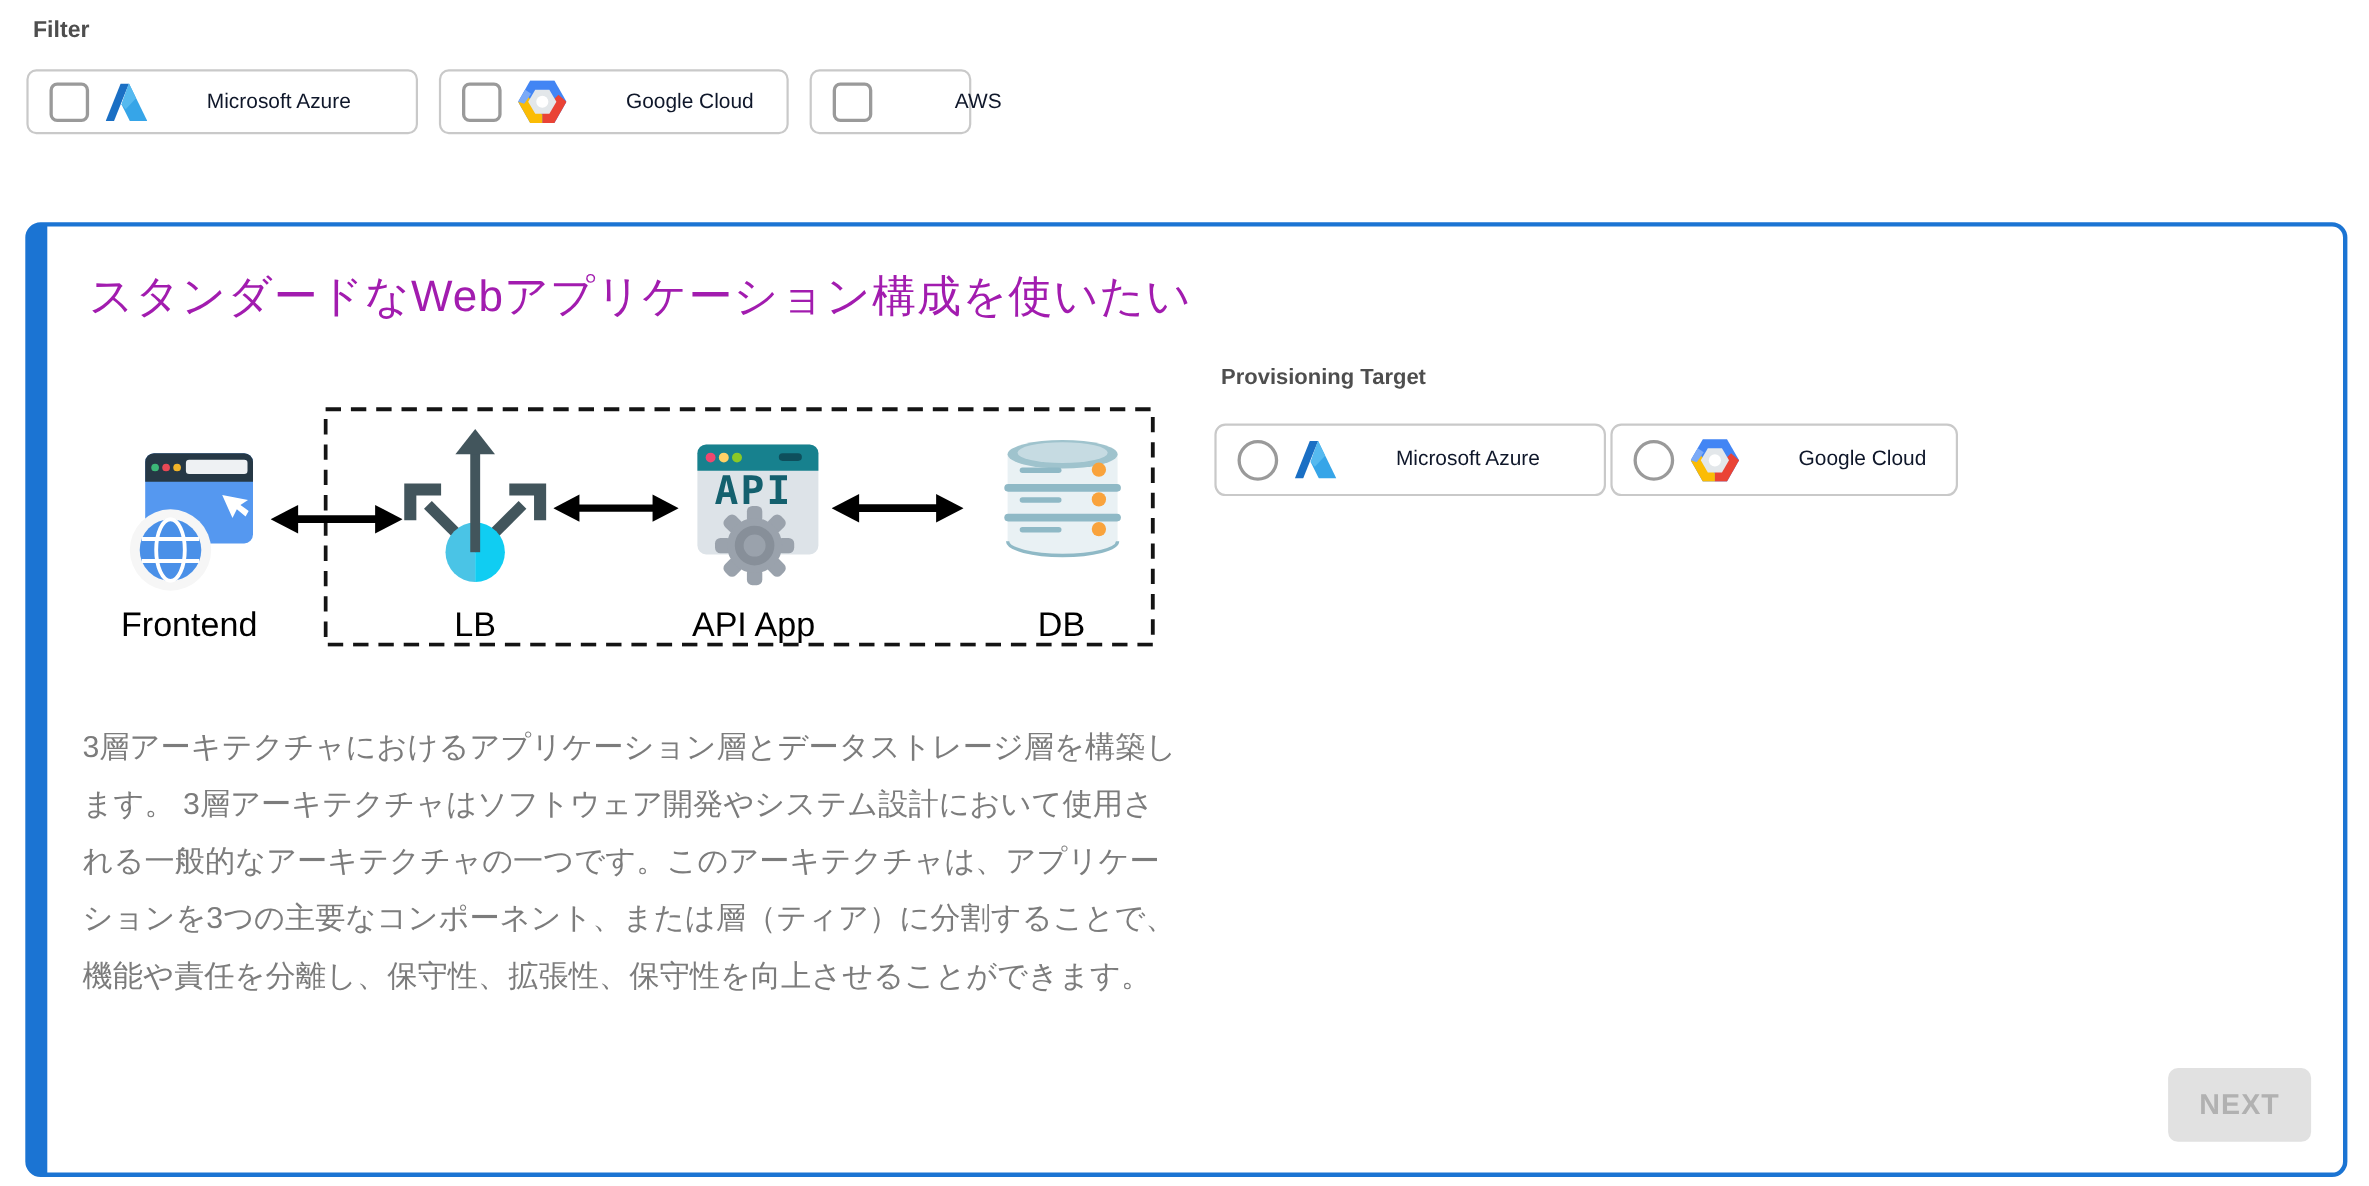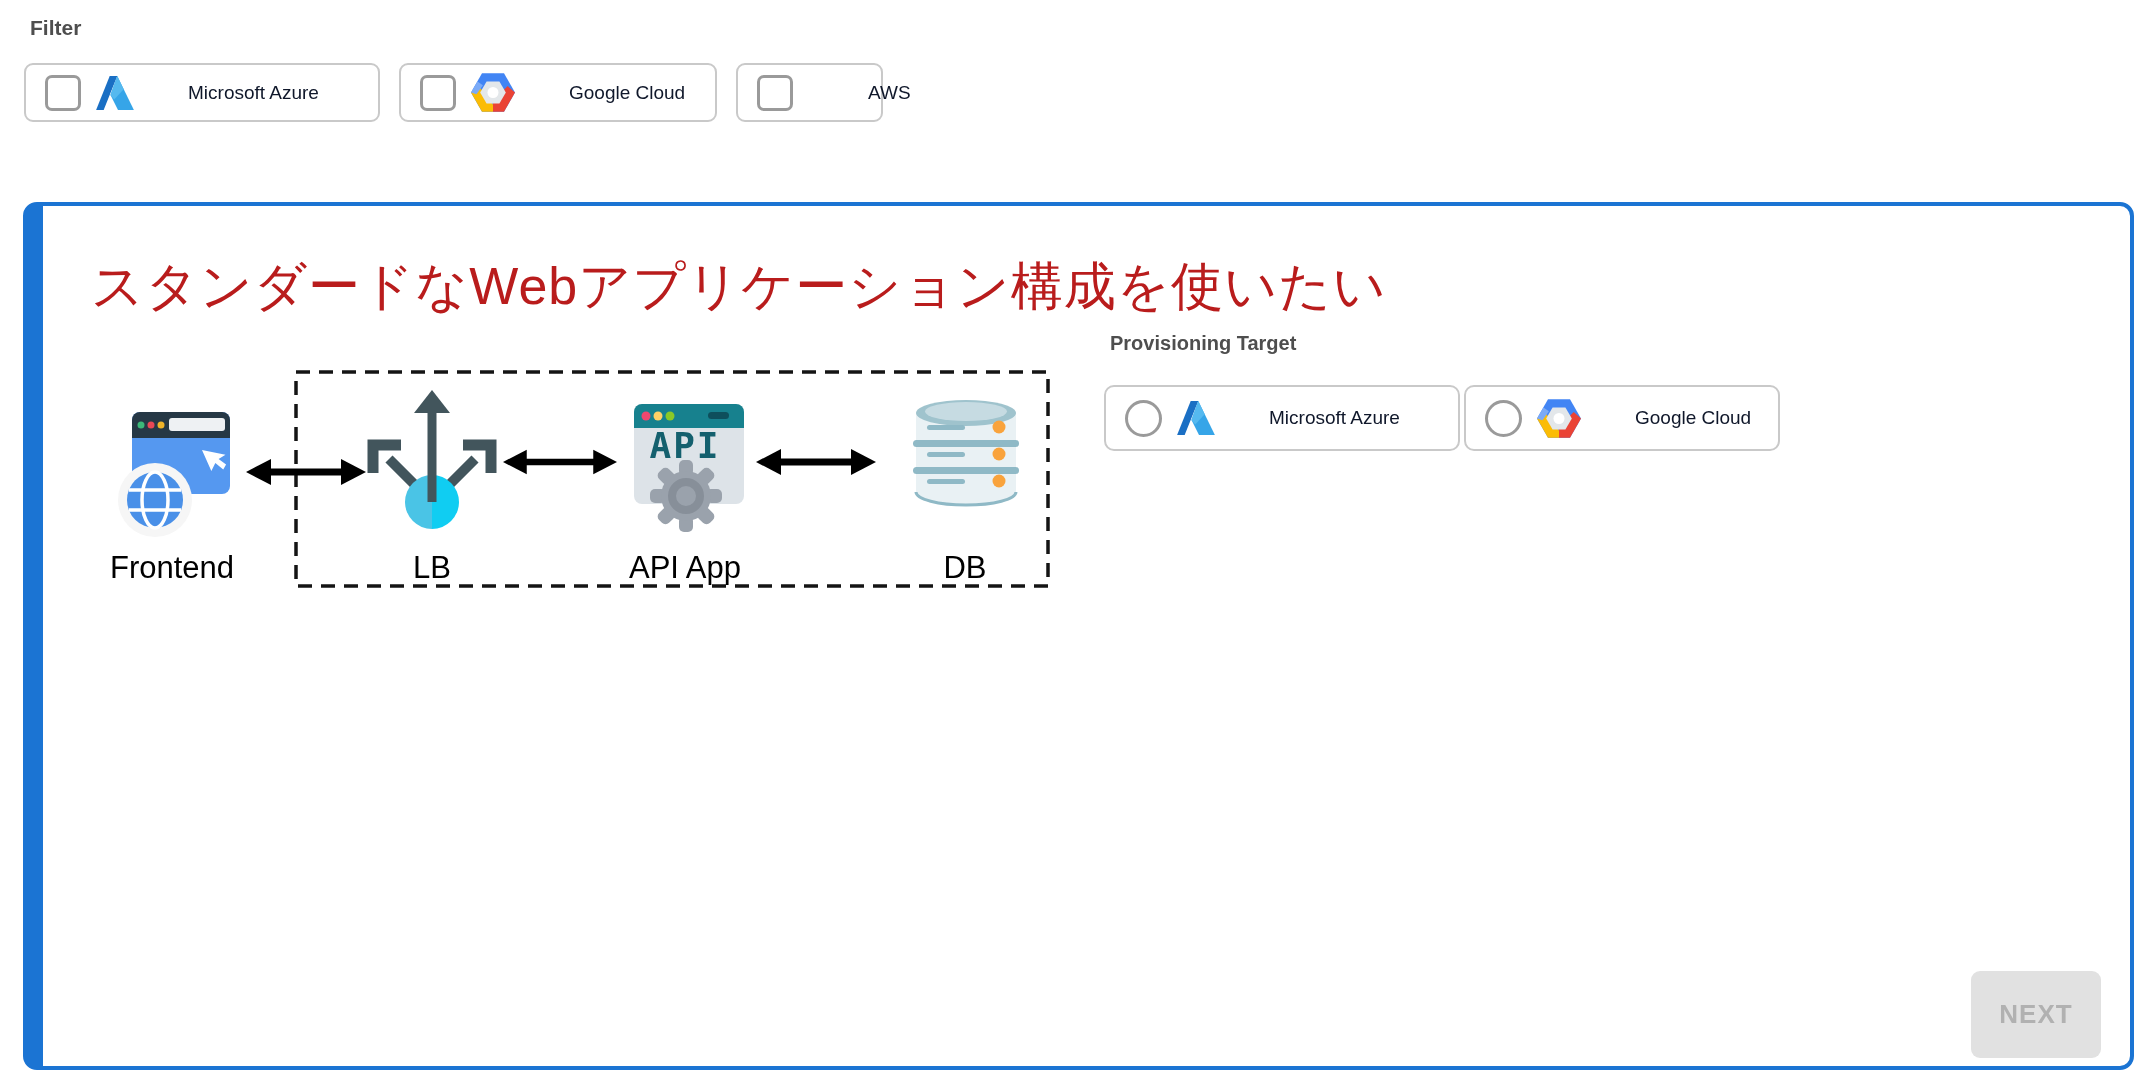--- a/index.html
+++ b/index.html
@@ -14,39 +14,39 @@
   .chip-azure{left:24px;width:356px;}
   .chip-gcloud{left:399px;width:318px;}
   .chip-aws{left:736px;width:147px;gap:36px;}
   .checkbox{width:36px;height:36px;border:3px solid #9a9a9a;border-radius:7px;box-sizing:border-box;flex:none;background:#fff;}
   .chip-text{font-size:19px;color:#0f172a;white-space:nowrap;margin-left:39px;}
   .brand-icon{display:flex;align-items:center;flex:none;}
 
   
   .card{position:absolute;left:23px;top:202px;width:2111px;height:868px;box-sizing:border-box;
         background:#fff;border:4px solid #1b74d3;border-left-width:20px;border-radius:14px;}
-  .card-title{position:absolute;left:32px;top:30px;margin:16px;font-size:52px;font-weight:500;
-        color:#b91c1c;letter-spacing:1px;white-space:nowrap;}
+  .card-title{position:absolute;left:32px;top:30px;margin:6px;font-size:40px;font-weight:500;
+        color:#a21caf;letter-spacing:1px;white-space:nowrap;}
 
   
   .abs{position:absolute;}
   .node-label{position:absolute;top:344px;width:200px;text-align:center;font-size:31px;color:#000;}
   .description{position:absolute;left:32px;top:447px;width:995px;margin:0;
         font-size:27.5px;line-height:52px;color:#7c7c7c;}
 
   
   .prov-label{position:absolute;left:1067px;top:126px;font-size:20px;font-weight:bold;color:#4e4e4e;}
   .radio-chip{position:absolute;top:179px;height:66px;background:#fff;border:2px solid #c9c9c9;
         border-radius:10px;display:flex;align-items:center;padding-left:19px;gap:15px;
         box-sizing:border-box;cursor:pointer;}
   .radio-azure{left:1061px;width:356px;}
   .radio-gcloud{left:1421px;width:316px;}
   .radio{width:37px;height:37px;border:3.5px solid #9a9a9a;border-radius:50%;box-sizing:border-box;flex:none;background:#fff;}
 
-  .next-btn{position:absolute;left:1928px;top:765px;width:130px;height:87px;background:#e1e1e1;
+  .next-btn{position:absolute;left:1928px;top:765px;width:130px;height:67px;background:#e1e1e1;
         color:#b1b1b1;font-size:26px;font-weight:bold;letter-spacing:1px;border:none;
         border-radius:9px;font-family:inherit;}
 </style>
 </head>
 <body>
 
 <div class="page">
 
   <div class="filter-label">Filter</div>
 
@@ -178,20 +178,21 @@
       <line x1="14" y1="20" x2="106" y2="20" stroke="#000" stroke-width="7"></line>
       <polygon points="0,20 25,7 25,33" fill="#000"></polygon>
       <polygon points="120,20 95,7 95,33" fill="#000"></polygon>
     </svg>
 
     <div class="node-label" style="left:29px;">Frontend</div>
     <div class="node-label" style="left:289px;">LB</div>
     <div class="node-label" style="left:542px;">API App</div>
     <div class="node-label" style="left:822px;">DB</div>
 
+    <p class="description">3層アーキテクチャにおけるアプリケーション層とデータストレージ層を構築します。 3層アーキテクチャはソフトウェア開発やシステム設計において使用される一般的なアーキテクチャの一つです。このアーキテクチャは、アプリケーションを3つの主要なコンポーネント、または層（ティア）に分割することで、機能や責任を分離し、保守性、拡張性、保守性を向上させることができます。</p>
 
     <div class="prov-label">Provisioning Target</div>
 
     <label class="radio-chip radio-azure">
       <span class="radio"></span>
       <span class="brand-icon">
         <svg width="38" height="34" viewBox="0 0 100 90">
           <polygon points="36,0 56,0 20,90 0,90" fill="#1a6fc4"></polygon>
           <polygon points="56,0 100,90 58,90 38,50" fill="#36a5e8"></polygon>
           <polygon points="56,0 73,35 48,62 38,50" fill="#55b9ef"></polygon>

